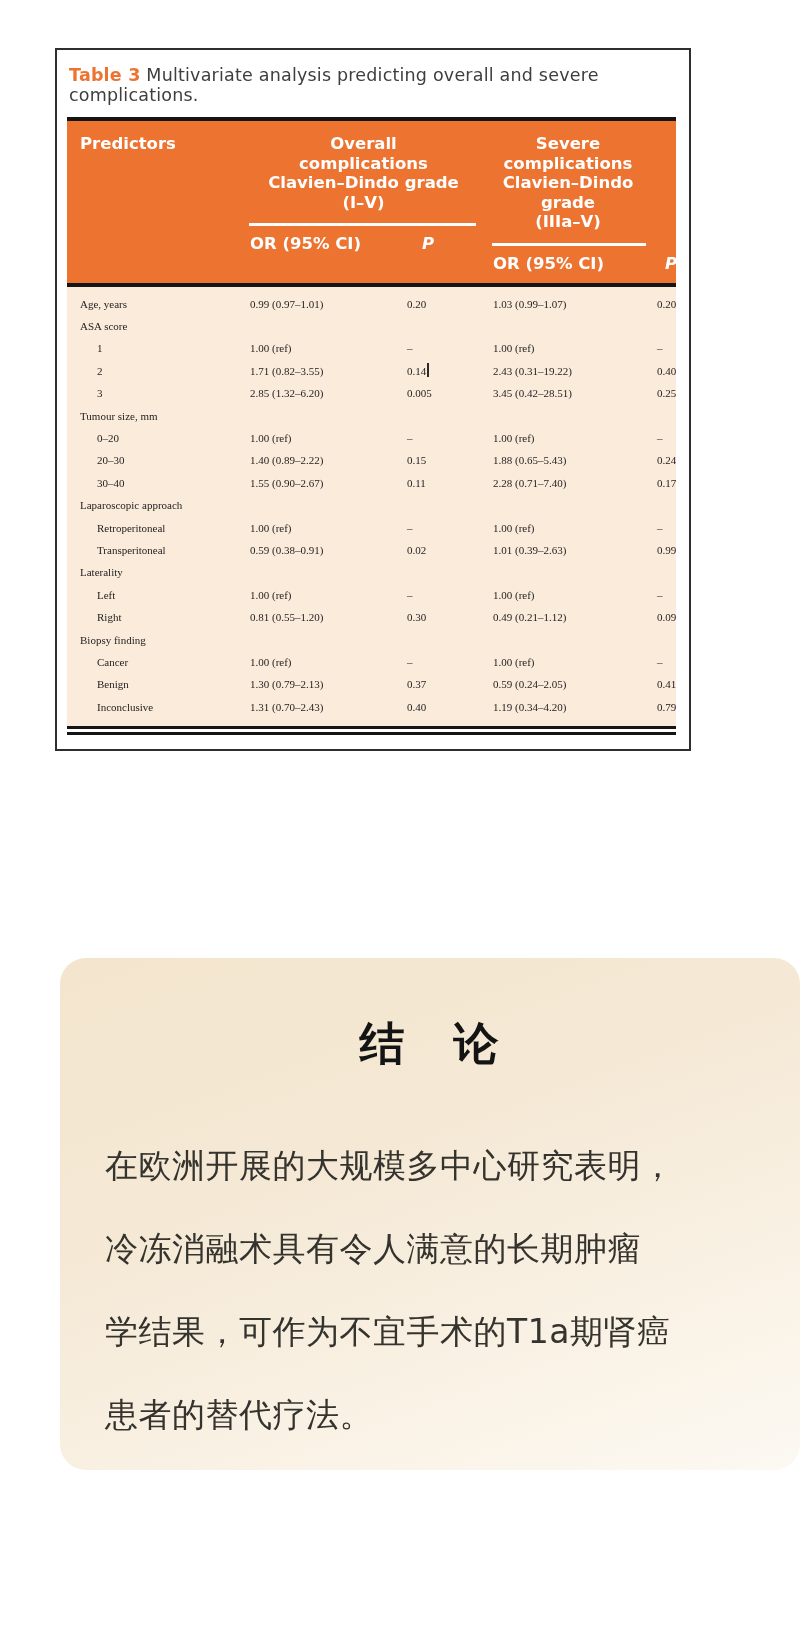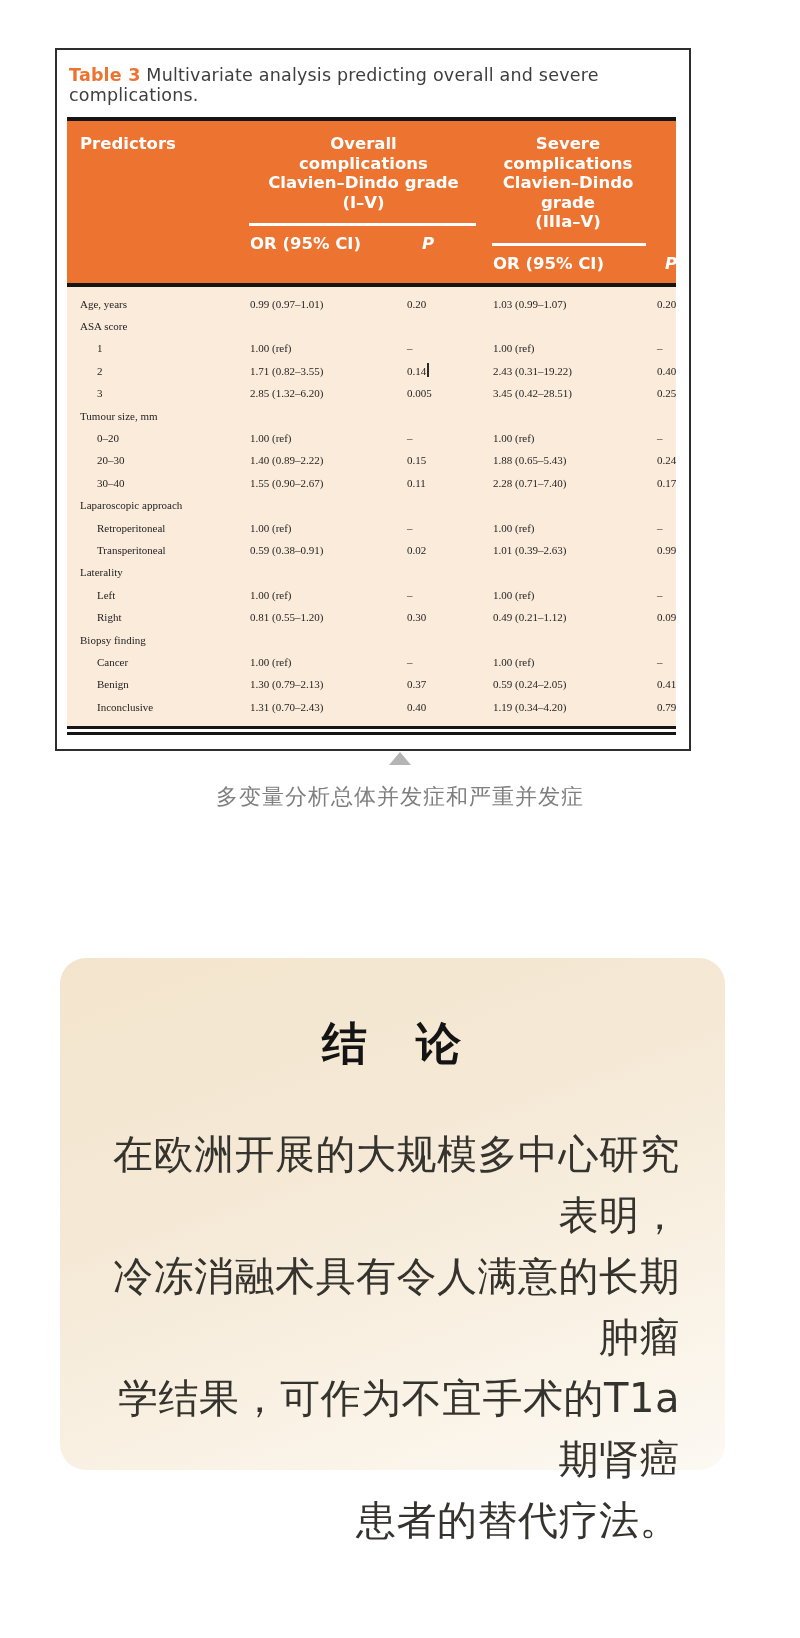--- a/index.html
+++ b/index.html
@@ -80,40 +80,39 @@
     border-left:11px solid transparent; border-right:11px solid transparent;
     border-bottom:13px solid var(--triangle-gray,#b4b4b4);
   }
   .caption-text {
     margin-top:13px; font-size:22px; letter-spacing:1px;
     color:var(--caption-gray,#7f7f7f);
   }
 
   
   .conclusion {
-    position:absolute; left:60px; top:958px; width:665px; height:512px;
+    position:absolute; left:60px; top:958px; width:740px; height:512px;
     border-radius:26px;
     background:linear-gradient(160deg,
       var(--card-top,#f3e5cd) 0%,
       #f5e9d6 40%,
       #faf3e7 78%,
       var(--card-bottom,#fcf9f3) 100%);
     padding:58px 45px 0 45px;
   }
   .conclusion-title {
     font-family:"DejaVu Serif", serif;
     font-size:45px; line-height:56px; font-weight:bold;
     color:#141414; text-align:center; letter-spacing:2px;
   }
   .conclusion-body {
     margin-top:52px;
-    font-size:40px; line-height:61px; letter-spacing:.5px;
+    font-size:33px; line-height:83px; letter-spacing:.5px;
     color:var(--para,#34332e);
     white-space:pre-line;
-    text-align:right;
   }
 </style>
 </head>
 <body>
 
 <div class="page">
 
   <div class="figure-frame">
     <div class="fig-title">
       <span class="tlabel">Table 3</span>
@@ -283,24 +282,20 @@
           <div class="c-or">1.31 (0.70–2.43)</div>
           <div class="c-p">0.40</div>
           <div class="c-or">1.19 (0.34–4.20)</div>
           <div class="c-p">0.79</div>
         </div>
       </div>
 
     <div class="rule-double"></div>
   </div>
 
-  <div class="caption-wrap">
-    <span class="tri-up"></span>
-    <div class="caption-text">多变量分析总体并发症和严重并发症</div>
-  </div>
 
   <div class="conclusion">
     <div class="conclusion-title">结　论</div>
     <div class="conclusion-body">在欧洲开展的大规模多中心研究表明，
 冷冻消融术具有令人满意的长期肿瘤
 学结果，可作为不宜手术的T1a期肾癌
 患者的替代疗法。</div>
   </div>
 
 </div>

